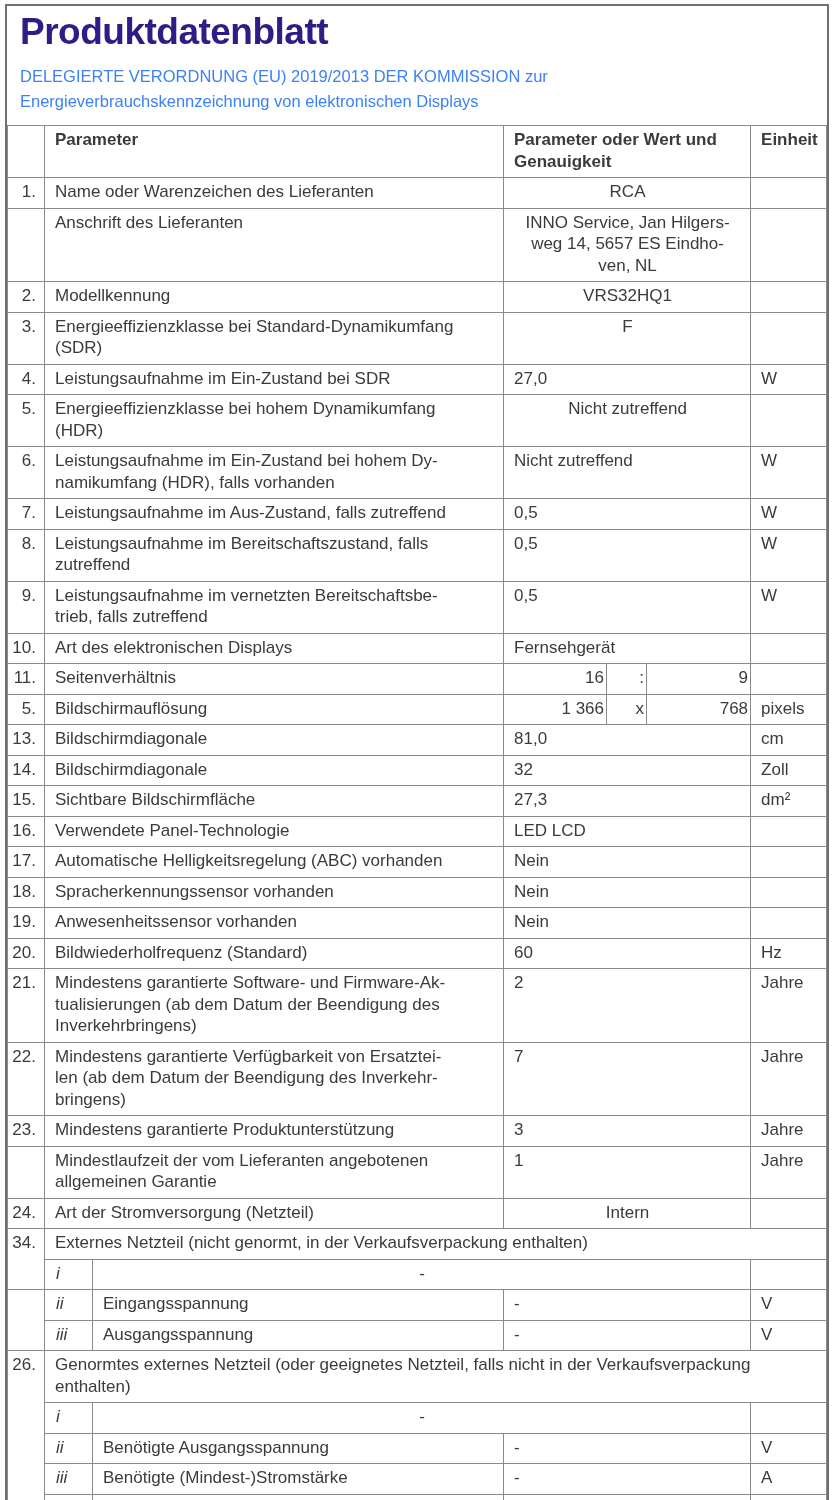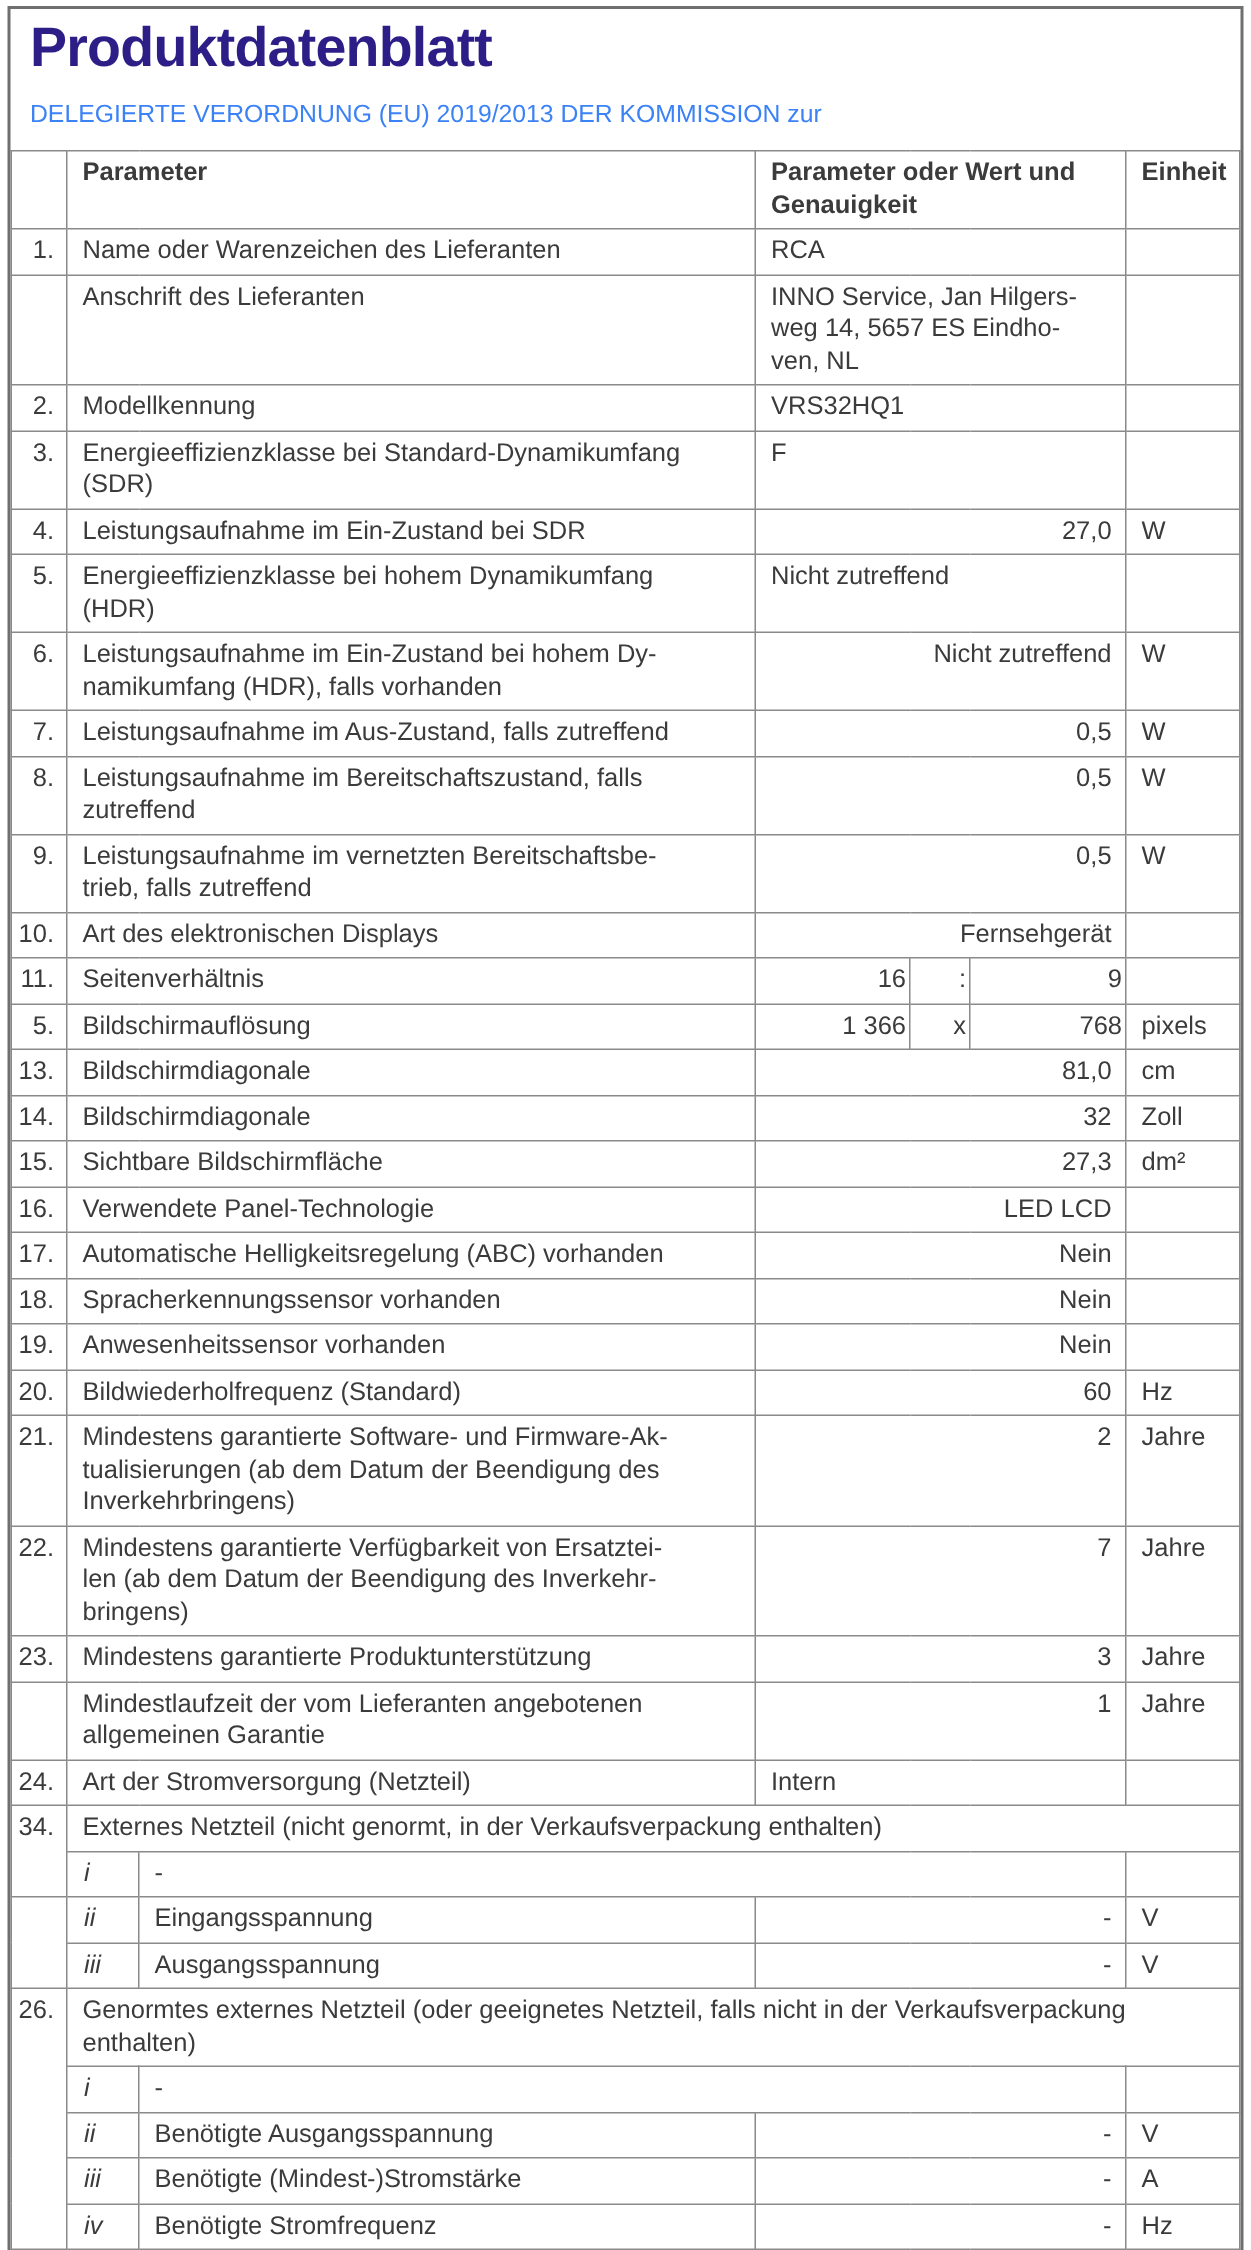--- a/index.html
+++ b/index.html
@@ -52,34 +52,35 @@
     text-align: right;
     padding-right: 8px;
     padding-left: 2px;
     white-space: nowrap;
   }
   td.subnum {
     font-style: italic;
     padding-left: 11px;
     white-space: nowrap;
   }
-  td.val-right { text-align: right; }
-  td.val-left  { text-align: left; }
+  td.val-right { }
+  td.val-left  { text-align: center; }
   td.val-center { text-align: right; padding-left: 2px; padding-right: 2px; }
   td.unit { padding-left: 10px; }
   td.section { padding-right: 20px; }
 </style>
 </head>
 <body>
 
 <div class="sheet">
 
   <div class="doc-header">
     <h1 class="doc-title">Produktdatenblatt</h1>
     <p class="doc-subtitle">DELEGIERTE VERORDNUNG (EU) 2019/2013 DER KOMMISSION zur</p>
+    <p class="doc-subtitle">Energieverbrauchskennzeichnung von elektronischen Displays</p>
   </div>
 
   <table>
     <colgroup>
       <col style="width:37px">
         <col style="width:48px">
         <col style="width:411px">
       <col style="width:103px">
         <col style="width:40px">
         <col style="width:104px">

